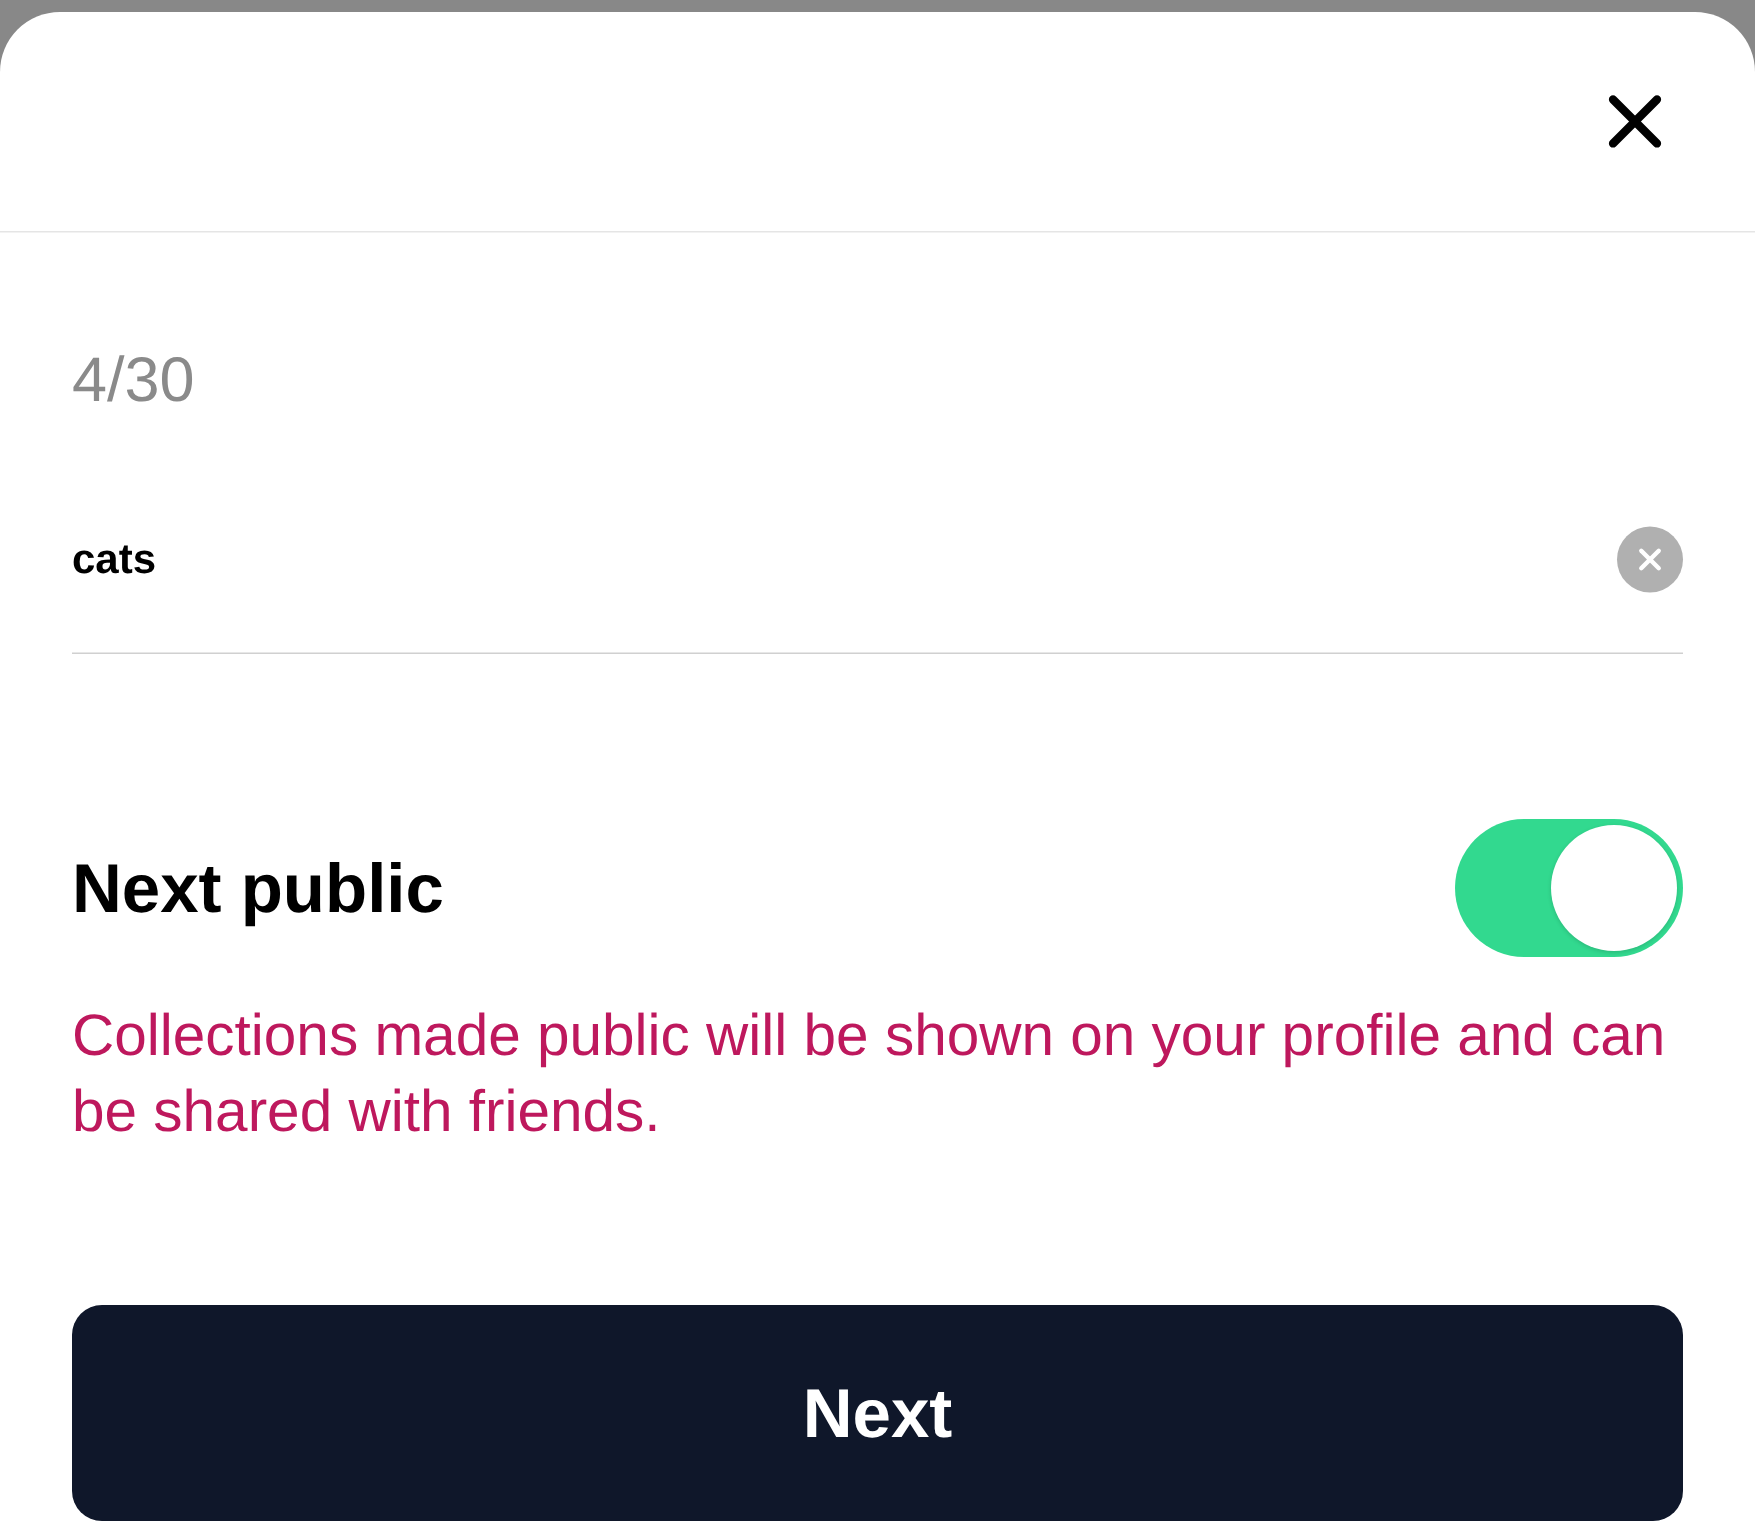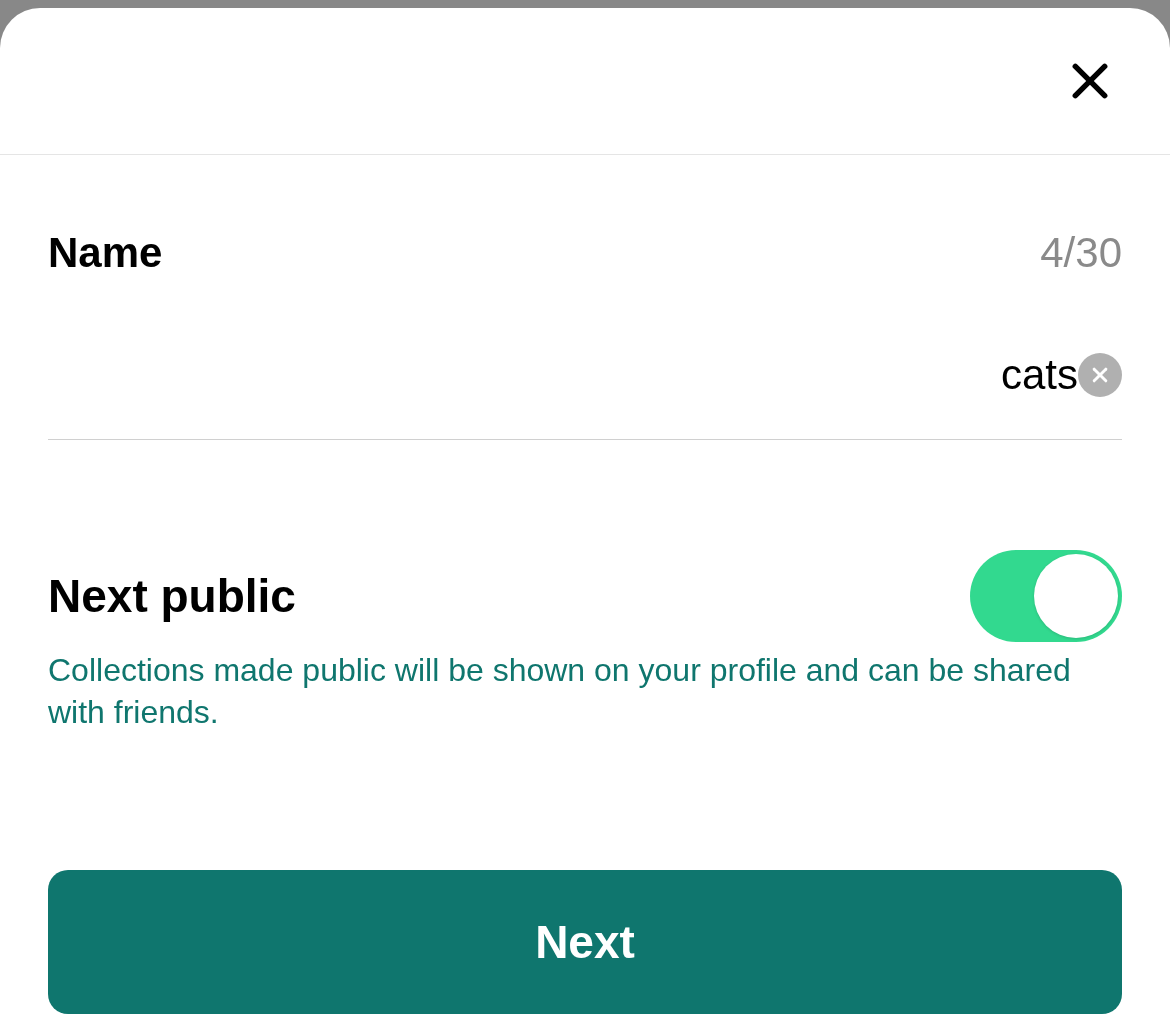--- a/index.html
+++ b/index.html
@@ -76,28 +76,27 @@
     }
     .input-row {
       margin-top: 74px;
       display: flex;
       align-items: center;
       justify-content: space-between;
       padding-bottom: 40px;
       border-bottom: 1px solid #d0d0d0;
     }
     .name-input {
-      font-size: 42px;
-      font-weight: 400;
+      font-size: 28px;
+      font-weight: 700;
       color: #000;
       border: none;
       outline: none;
       flex: 1;
       background: transparent;
-      text-align: right;
     }
     .clear-btn {
       width: 44px;
       height: 44px;
       border-radius: 50%;
       background: #b0b0b0;
       border: none;
       cursor: pointer;
       display: flex;
       align-items: center;
@@ -134,33 +133,33 @@
       width: 84px;
       height: 84px;
       background: #fff;
       border-radius: 50%;
       position: absolute;
       top: 4px;
       right: 4px;
       box-shadow: 0 1px 3px rgba(0,0,0,0.15);
     }
     .public-desc {
-      margin-top: 8px;
-      font-size: 32px;
+      margin-top: 28px;
+      font-size: 39px;
       font-weight: 400;
-      color: #0f766e;
+      color: #be185d;
       line-height: 1.3;
     }
     .next-btn {
       position: absolute;
       left: 48px;
       right: 48px;
       bottom: 18px;
       height: 144px;
-      background: #0f766e;
+      background: #0f172a;
       border: none;
       border-radius: 20px;
       color: #fff;
       font-size: 46px;
       font-weight: 600;
       cursor: pointer;
     }
   </style>
 </head>
 <body>
@@ -171,21 +170,20 @@
       <svg viewBox="0 0 24 24" fill="none" stroke="#000" stroke-width="3" stroke-linecap="round">
         <line x1="4" y1="4" x2="20" y2="20"></line>
         <line x1="20" y1="4" x2="4" y2="20"></line>
       </svg>
     </button>
   </div>
 
   <div class="content">
     <div class="name-section">
       <div class="name-header">
-        <span class="name-label">Name</span>
         <span class="char-count">4/30</span>
       </div>
       <div class="input-row">
         <input type="text" class="name-input" value="cats" style="">
         <button class="clear-btn">
           <svg viewBox="0 0 24 24" fill="none" stroke="#fff" stroke-width="3.5" stroke-linecap="round">
             <line x1="5" y1="5" x2="19" y2="19"></line>
             <line x1="19" y1="5" x2="5" y2="19"></line>
           </svg>
         </button>

